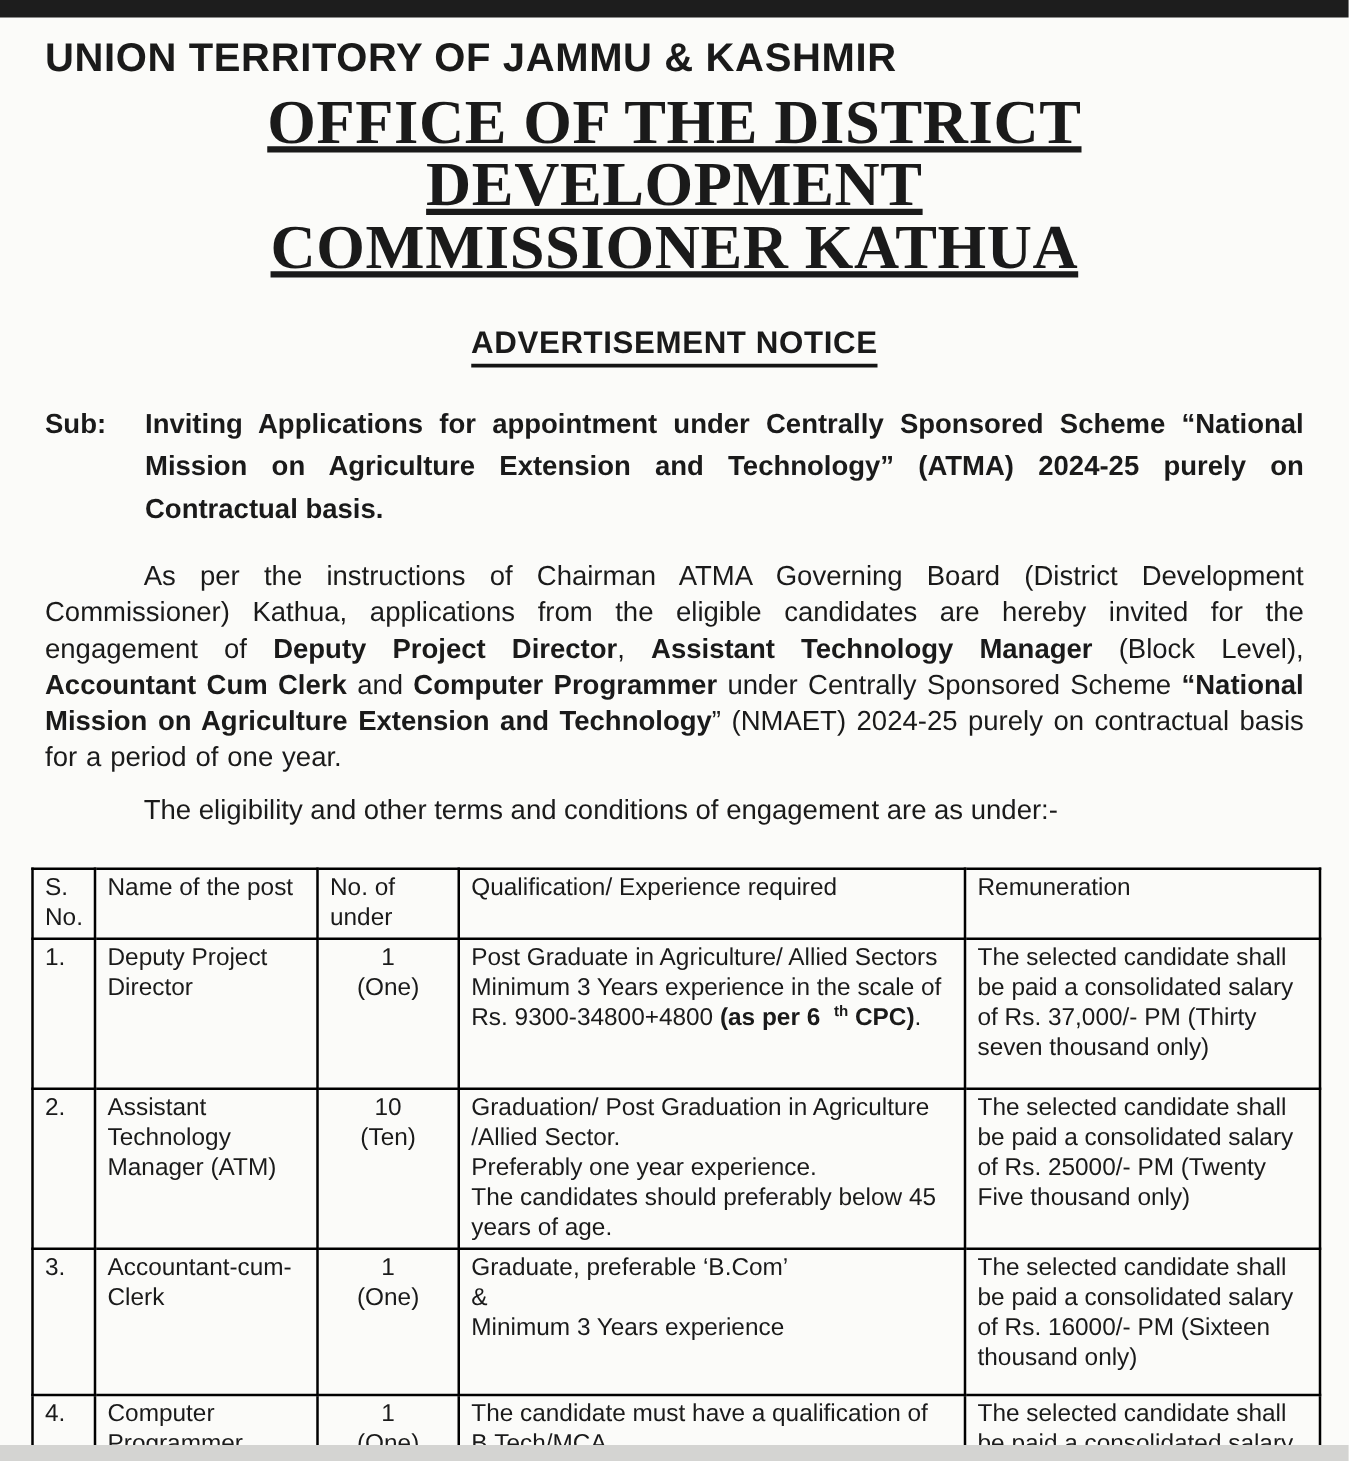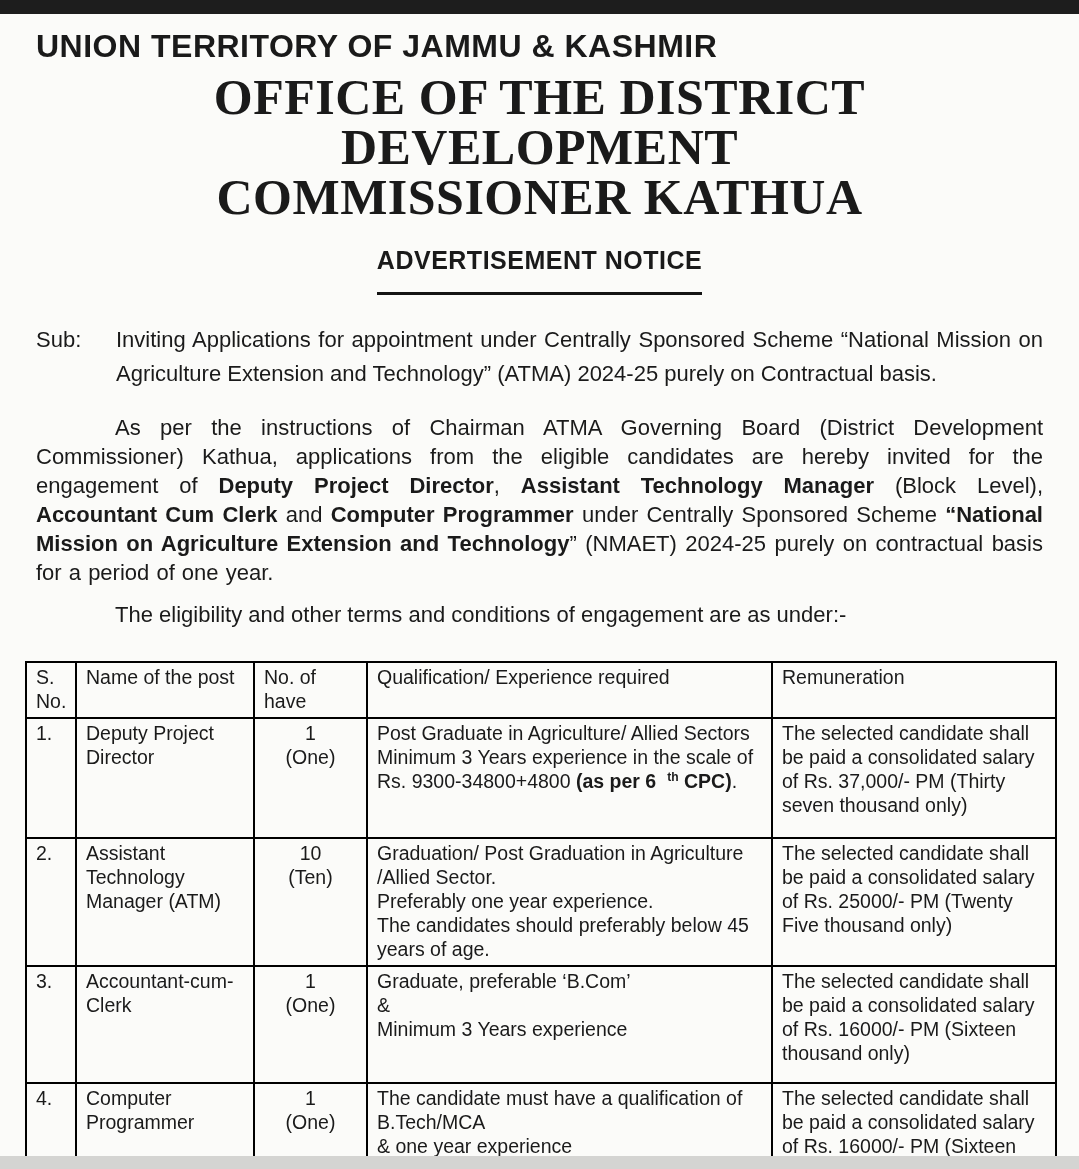--- a/index.html
+++ b/index.html
@@ -28,35 +28,37 @@
     letter-spacing: 0.5px;
   }
   .office {
     font-family: "Liberation Serif", serif;
     font-weight: 700;
     font-size: 50px;
     line-height: 50px;
     text-align: center;
     margin-top: 8px;
     letter-spacing: 0.5px;
+    text-decoration: underline;
   }
   .notice-wrap { text-align: center; margin-top: 24px; }
   .notice {
     display: inline-block;
     font-weight: 700;
     font-size: 25px;
     letter-spacing: 0.5px;
     border-bottom: 3px solid #141414;
-    padding-bottom: 17px;
+    padding-bottom: 2px;
+    margin-top: 14px;
   }
 
   .subject {
     display: flex;
     margin-top: 28px;
-    font-weight: 400;
+    font-weight: 700;
     font-size: 22px;
     line-height: 34px;
   }
   .subject-label { width: 80px; flex-shrink: 0; }
   .subject-text { text-align: justify; }
 
   .intro {
     margin-top: 22px;
     font-size: 22px;
     line-height: 29px;
@@ -136,21 +138,21 @@
         <col style="width:50px">
         <col style="width:178px">
         <col style="width:113px">
         <col style="width:405px">
         <col style="width:284px">
       </colgroup>
       <thead>
         <tr>
           <th>S. No.</th>
           <th>Name of the post</th>
-          <th class="col-count">No. of have</th>
+          <th class="col-count">No. of under</th>
           <th>Qualification/ Experience required</th>
           <th>Remuneration</th>
         </tr>
       </thead>
       <tbody>
           <tr>
             <td>1.</td>
             <td>Deputy Project Director</td>
             <td class="cell-count">
               <div>1</div>

